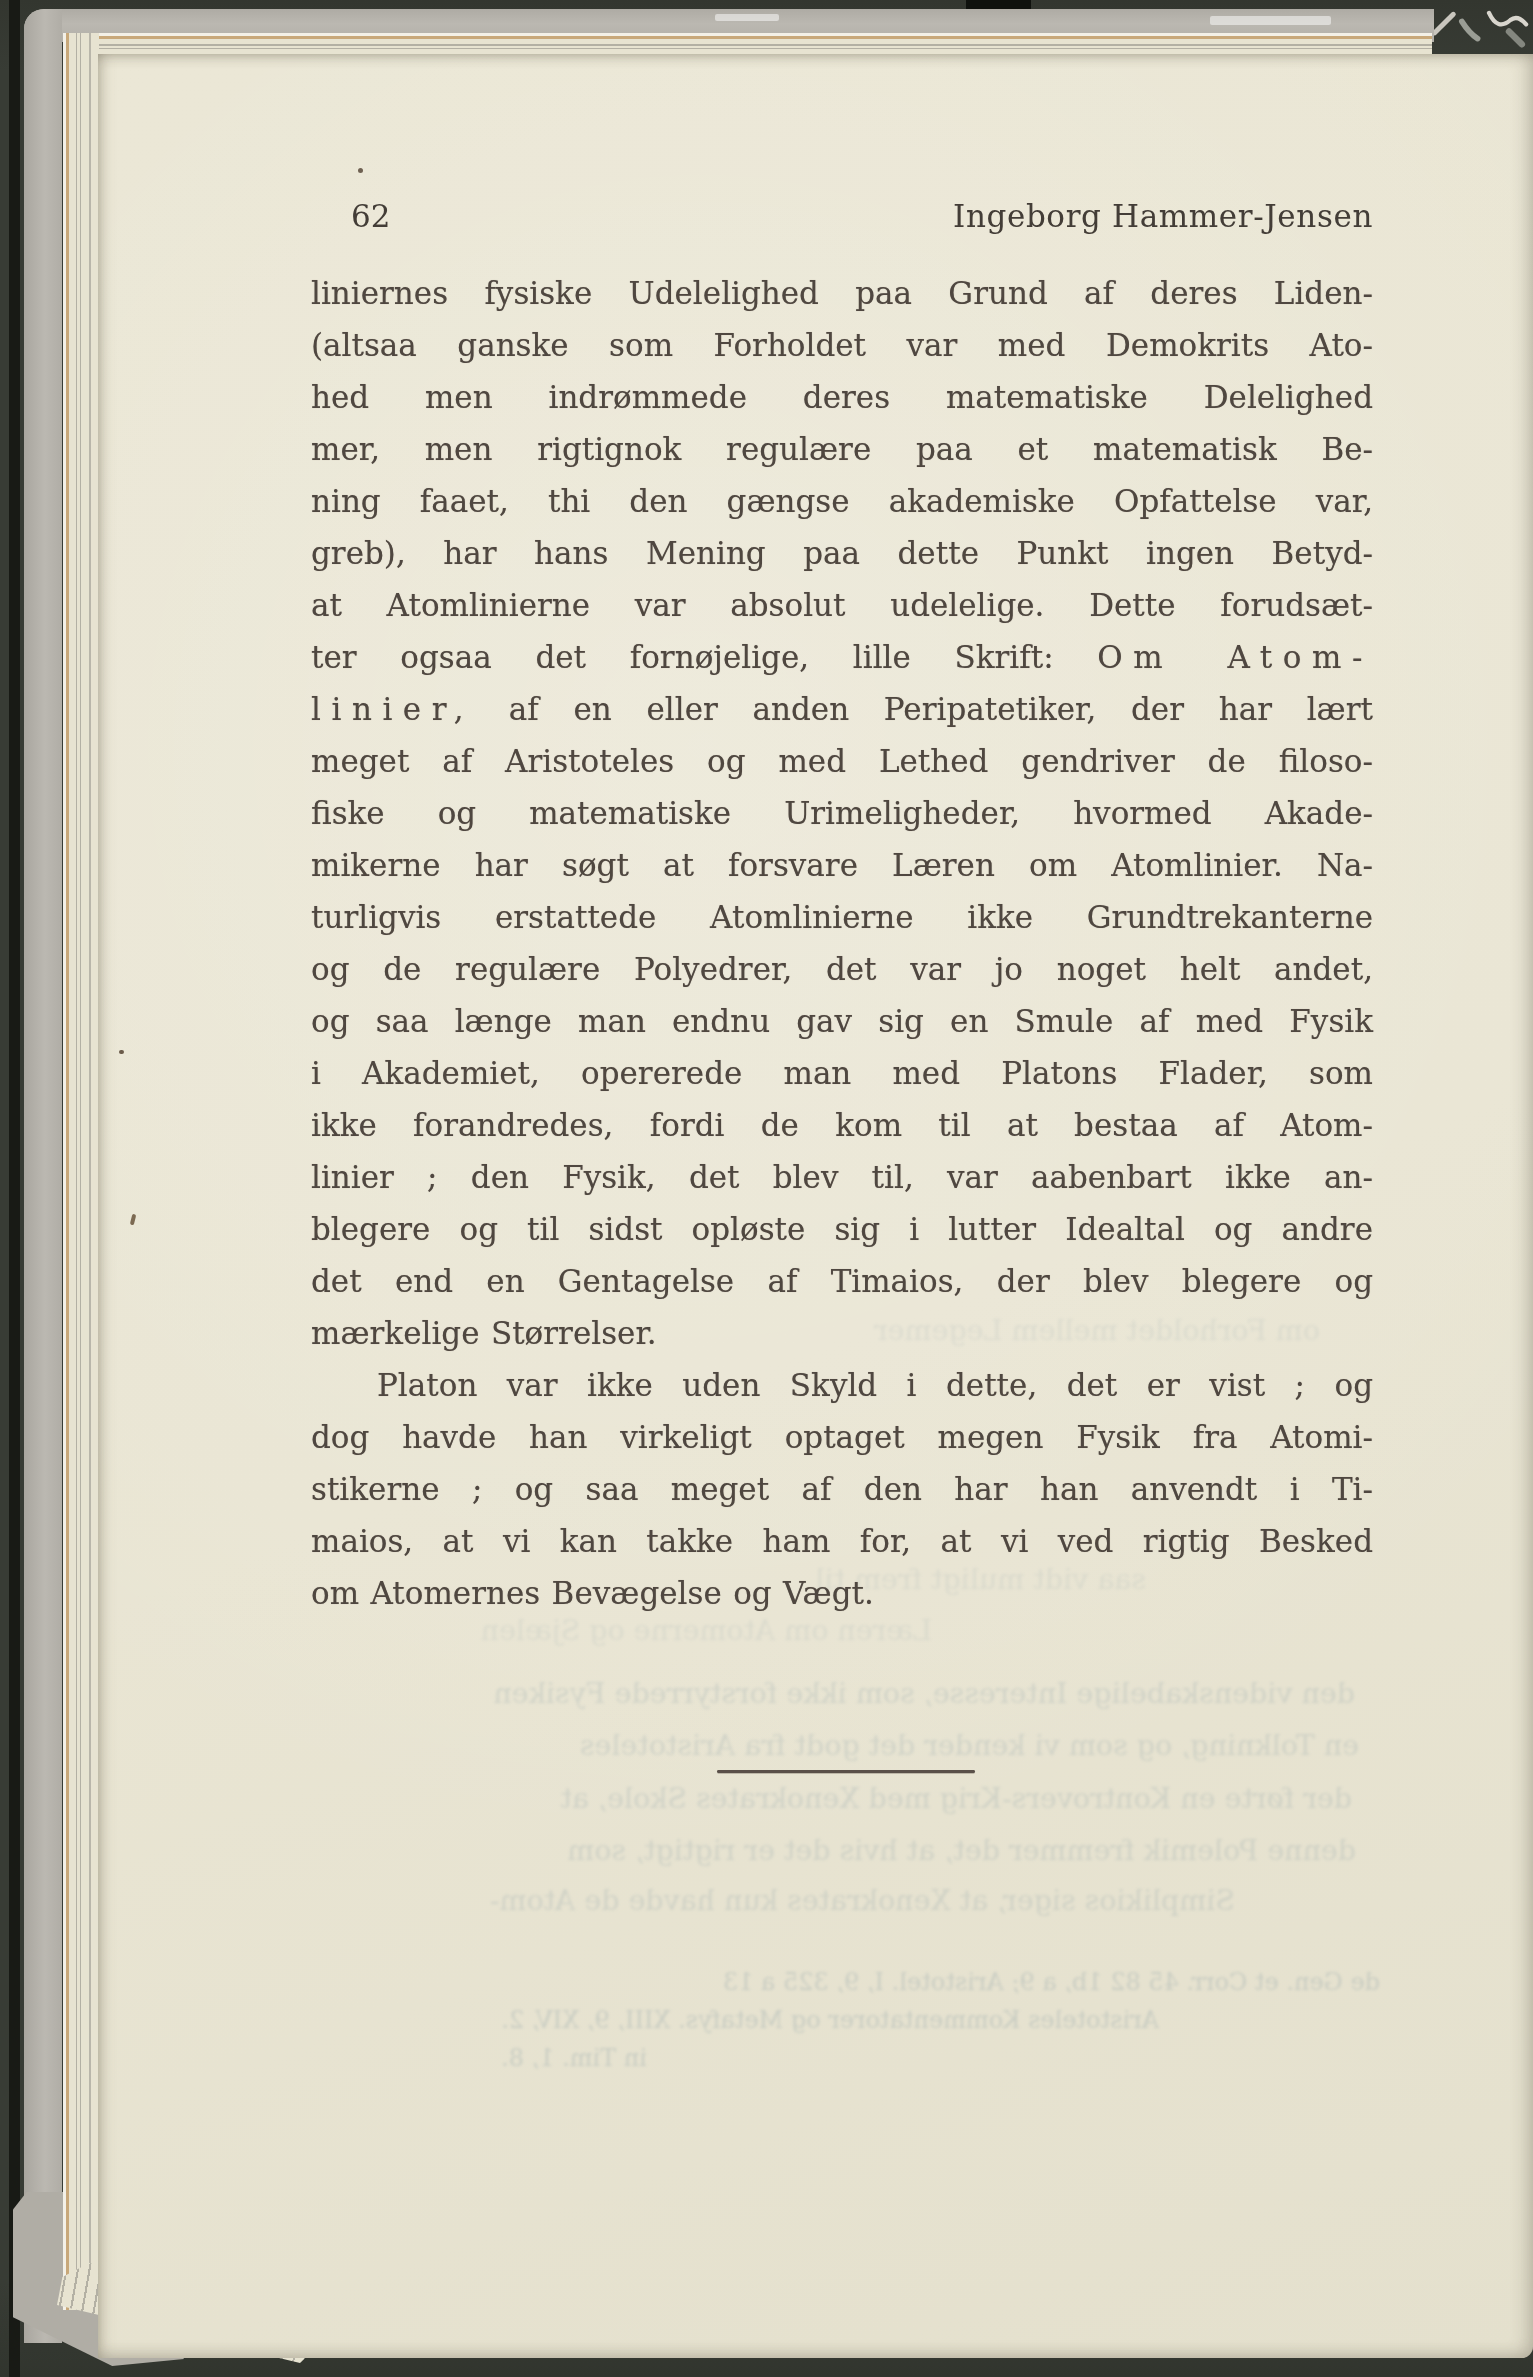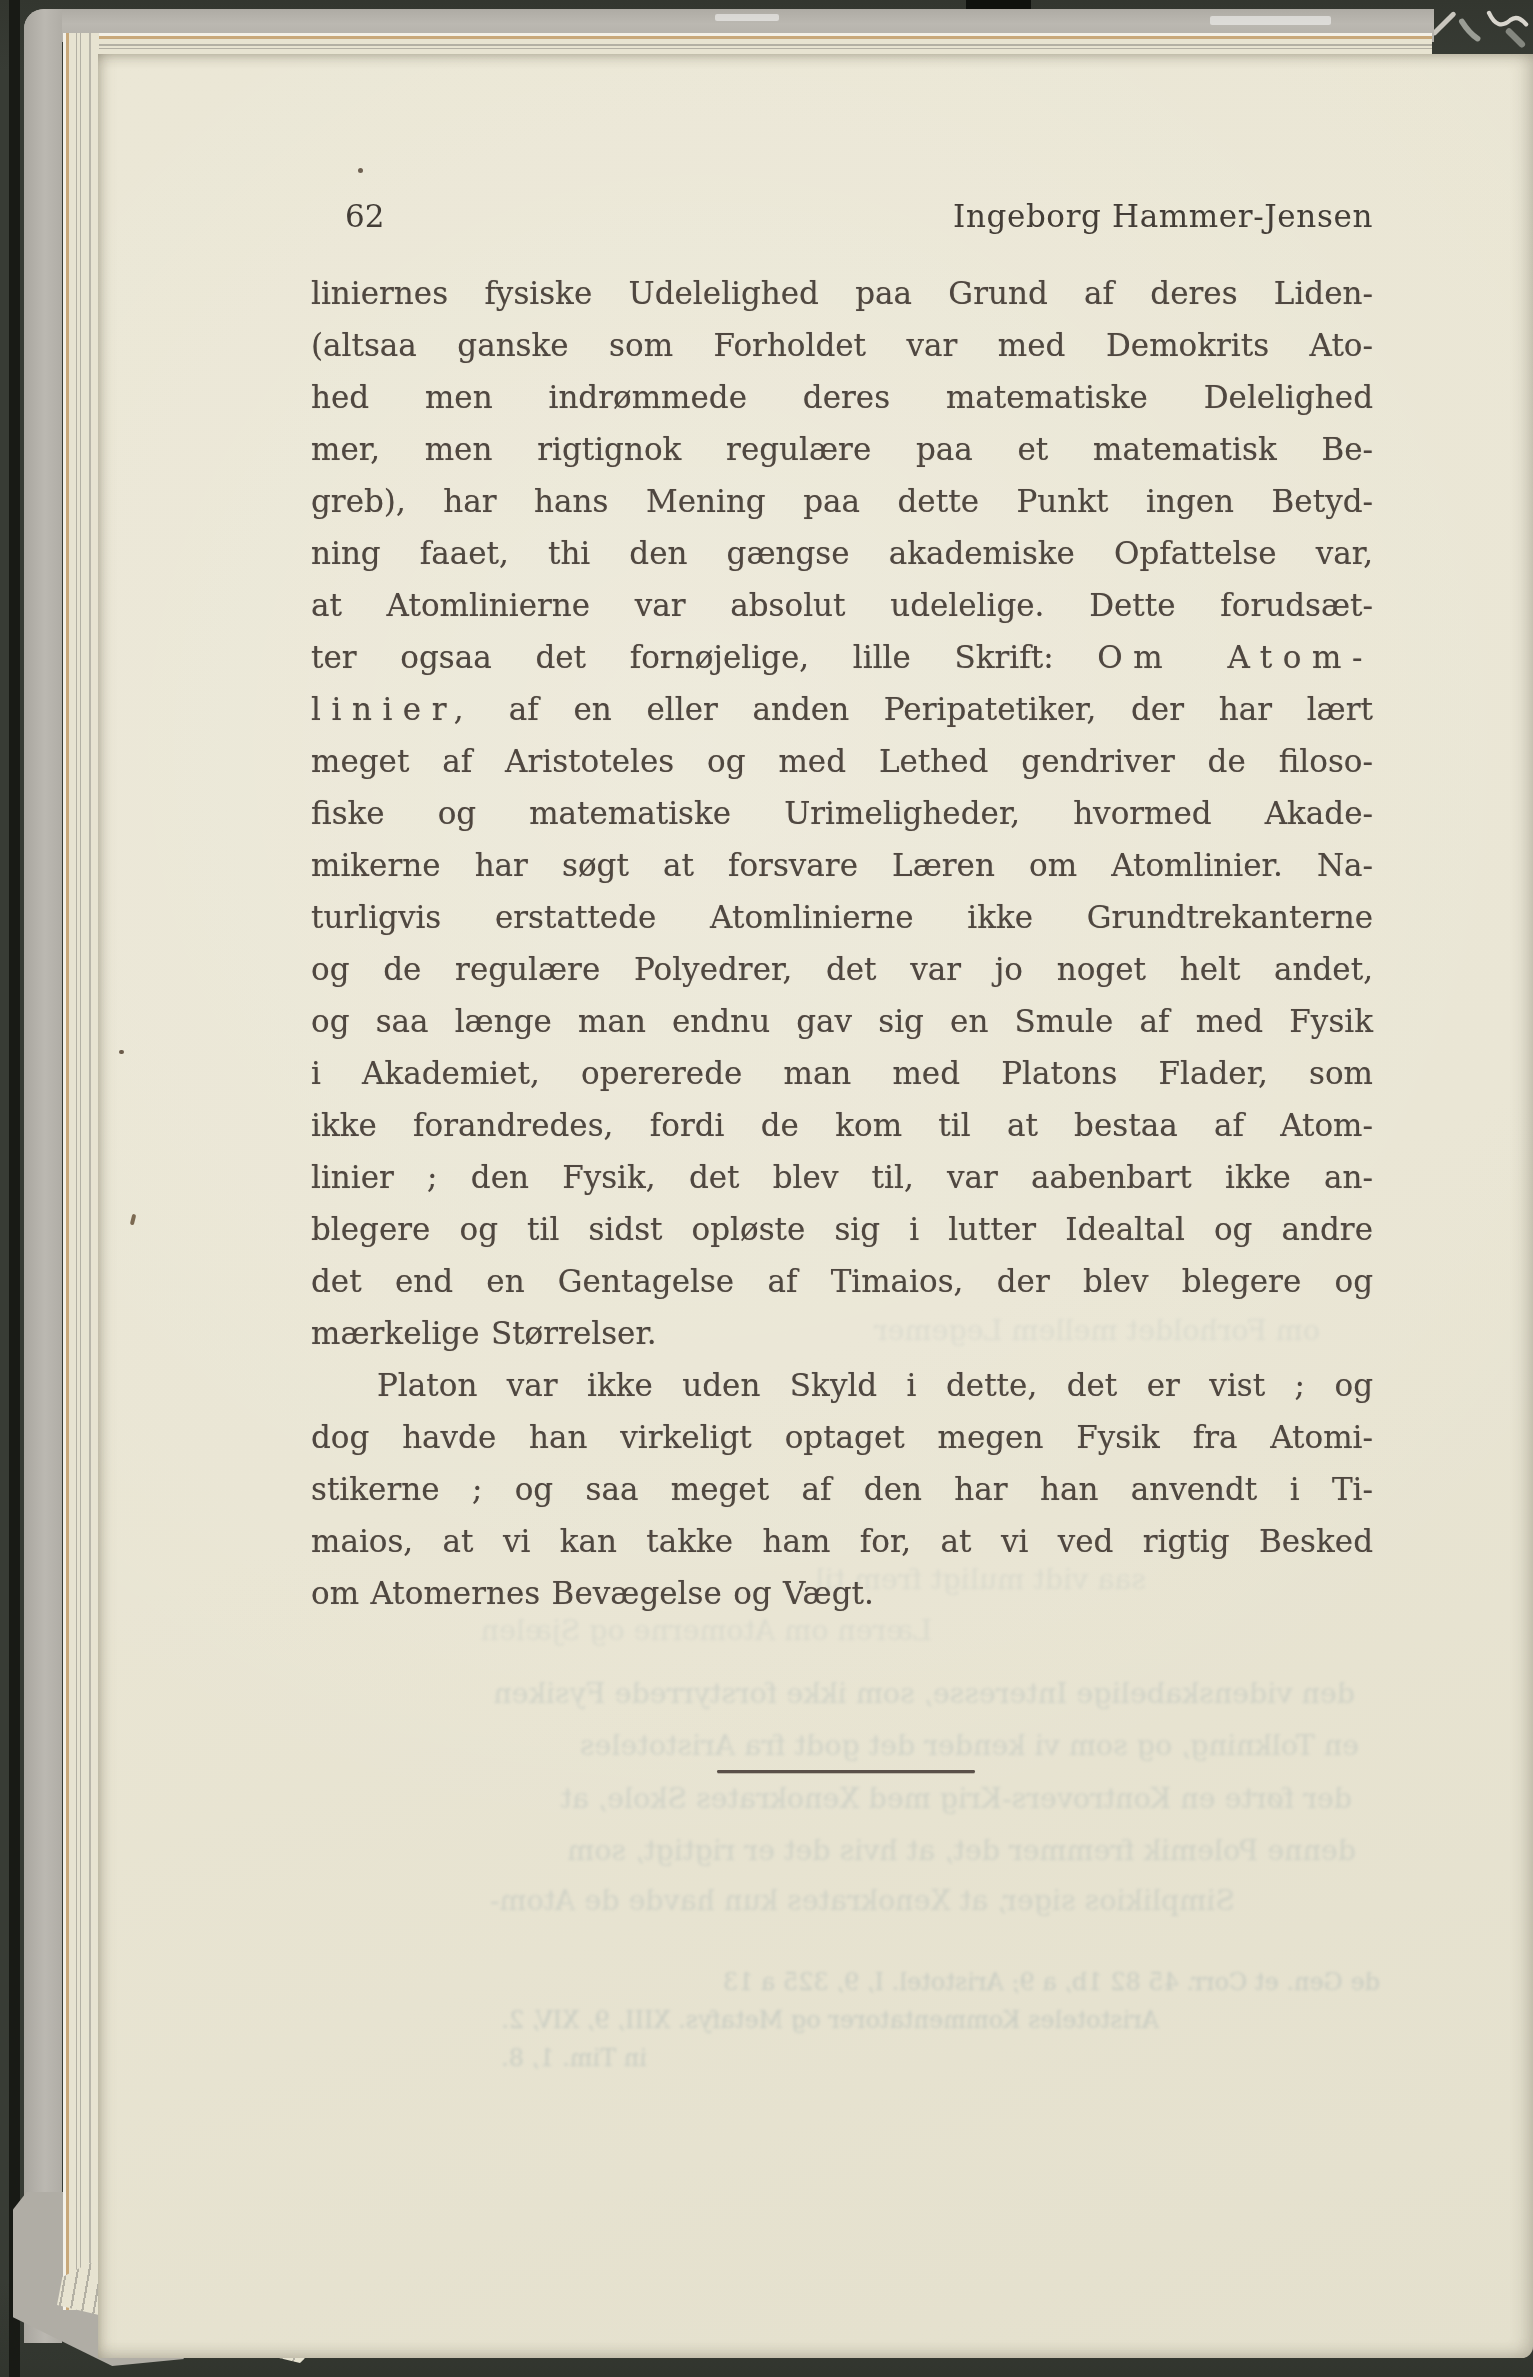--- a/index.html
+++ b/index.html
@@ -26,21 +26,21 @@
   
   .page{left:98px;top:54px;width:1435px;height:2304px;
     background:
       radial-gradient(140% 90% at 42% 30%,rgba(255,255,255,.20) 0%,rgba(255,255,255,0) 55%),
       linear-gradient(160deg,#eae6d4 0%,#e9e5d3 55%,#e4e0cd 100%);
     box-shadow:inset -8.5px 0 15.7px rgba(70,64,52,.16), inset 0 -5.7px 13px rgba(70,64,52,.14),
                inset 11.4px 0 17px -11.4px rgba(95,85,62,.35), inset 0 10px 14.2px -10px rgba(95,85,62,.30);
     border-bottom-right-radius:11.4px;}
   
   .running{left:213px;top:143px;width:1062px;height:38px;font-size:31px;line-height:38px;color:#433d37;}
-  .pagenum{position:absolute;left:34px;top:0;}
+  .pagenum{position:absolute;left:40px;top:0;}
   .running-title{text-align:right;letter-spacing:.02em;}
   
   .bodytext{left:213px;top:213px;width:1062px;font-size:31px;line-height:52px;color:#4f4740;
     text-shadow:0 0 0.7px rgba(84,74,64,.45);word-spacing:.05em;}
   .line{height:52px;white-space:nowrap;}
   .line.j{white-space:normal;text-align:justify;text-align-last:justify;}
   .line.ind{padding-left:66px;}
   .sperr{letter-spacing:.34em;}
   
   .rule{left:619px;top:1716px;width:258px;height:2.8px;background:#5a5049;border-radius:1.4px;box-shadow:0 0.7px 0 rgba(90,80,73,.4);}
@@ -96,22 +96,22 @@
     <div class="abs running">
       <span class="pagenum">62</span>
       <div class="running-title">Ingeborg Hammer-Jensen</div>
     </div>
 
     <div class="abs bodytext" id="bodytext">
         <div class="line j"><span>liniernes fysiske Udelelighed paa Grund af deres Liden-</span></div>
         <div class="line j"><span>(altsaa ganske som Forholdet var med Demokrits Ato-</span></div>
         <div class="line j"><span>hed men indrømmede deres matematiske Delelighed</span></div>
         <div class="line j"><span>mer, men rigtignok regulære paa et matematisk Be-</span></div>
+        <div class="line j"><span>ning faaet, thi den gængse akademiske Opfattelse var,</span></div>
         <div class="line j"><span>greb), har hans Mening paa dette Punkt ingen Betyd-</span></div>
-        <div class="line j"><span>ning faaet, thi den gængse akademiske Opfattelse var,</span></div>
         <div class="line j"><span>at Atomlinierne var absolut udelelige.  Dette forudsæt-</span></div>
         <div class="line j"><span>ter ogsaa det fornøjelige, lille Skrift: </span><span class="sperr">Om Atom-</span></div>
         <div class="line j"><span class="sperr">linier,</span><span> af en eller anden Peripatetiker, der har lært</span></div>
         <div class="line j"><span>meget af Aristoteles og med Lethed gendriver de filoso-</span></div>
         <div class="line j"><span>fiske og matematiske Urimeligheder, hvormed Akade-</span></div>
         <div class="line j"><span>mikerne har søgt at forsvare Læren om Atomlinier.  Na-</span></div>
         <div class="line j"><span>turligvis erstattede Atomlinierne ikke Grundtrekanterne</span></div>
         <div class="line j"><span>og de regulære Polyedrer, det var jo noget helt andet,</span></div>
         <div class="line j"><span>og saa længe man endnu gav sig en Smule af med Fysik</span></div>
         <div class="line j"><span>i Akademiet, opererede man med Platons Flader, som</span></div>

